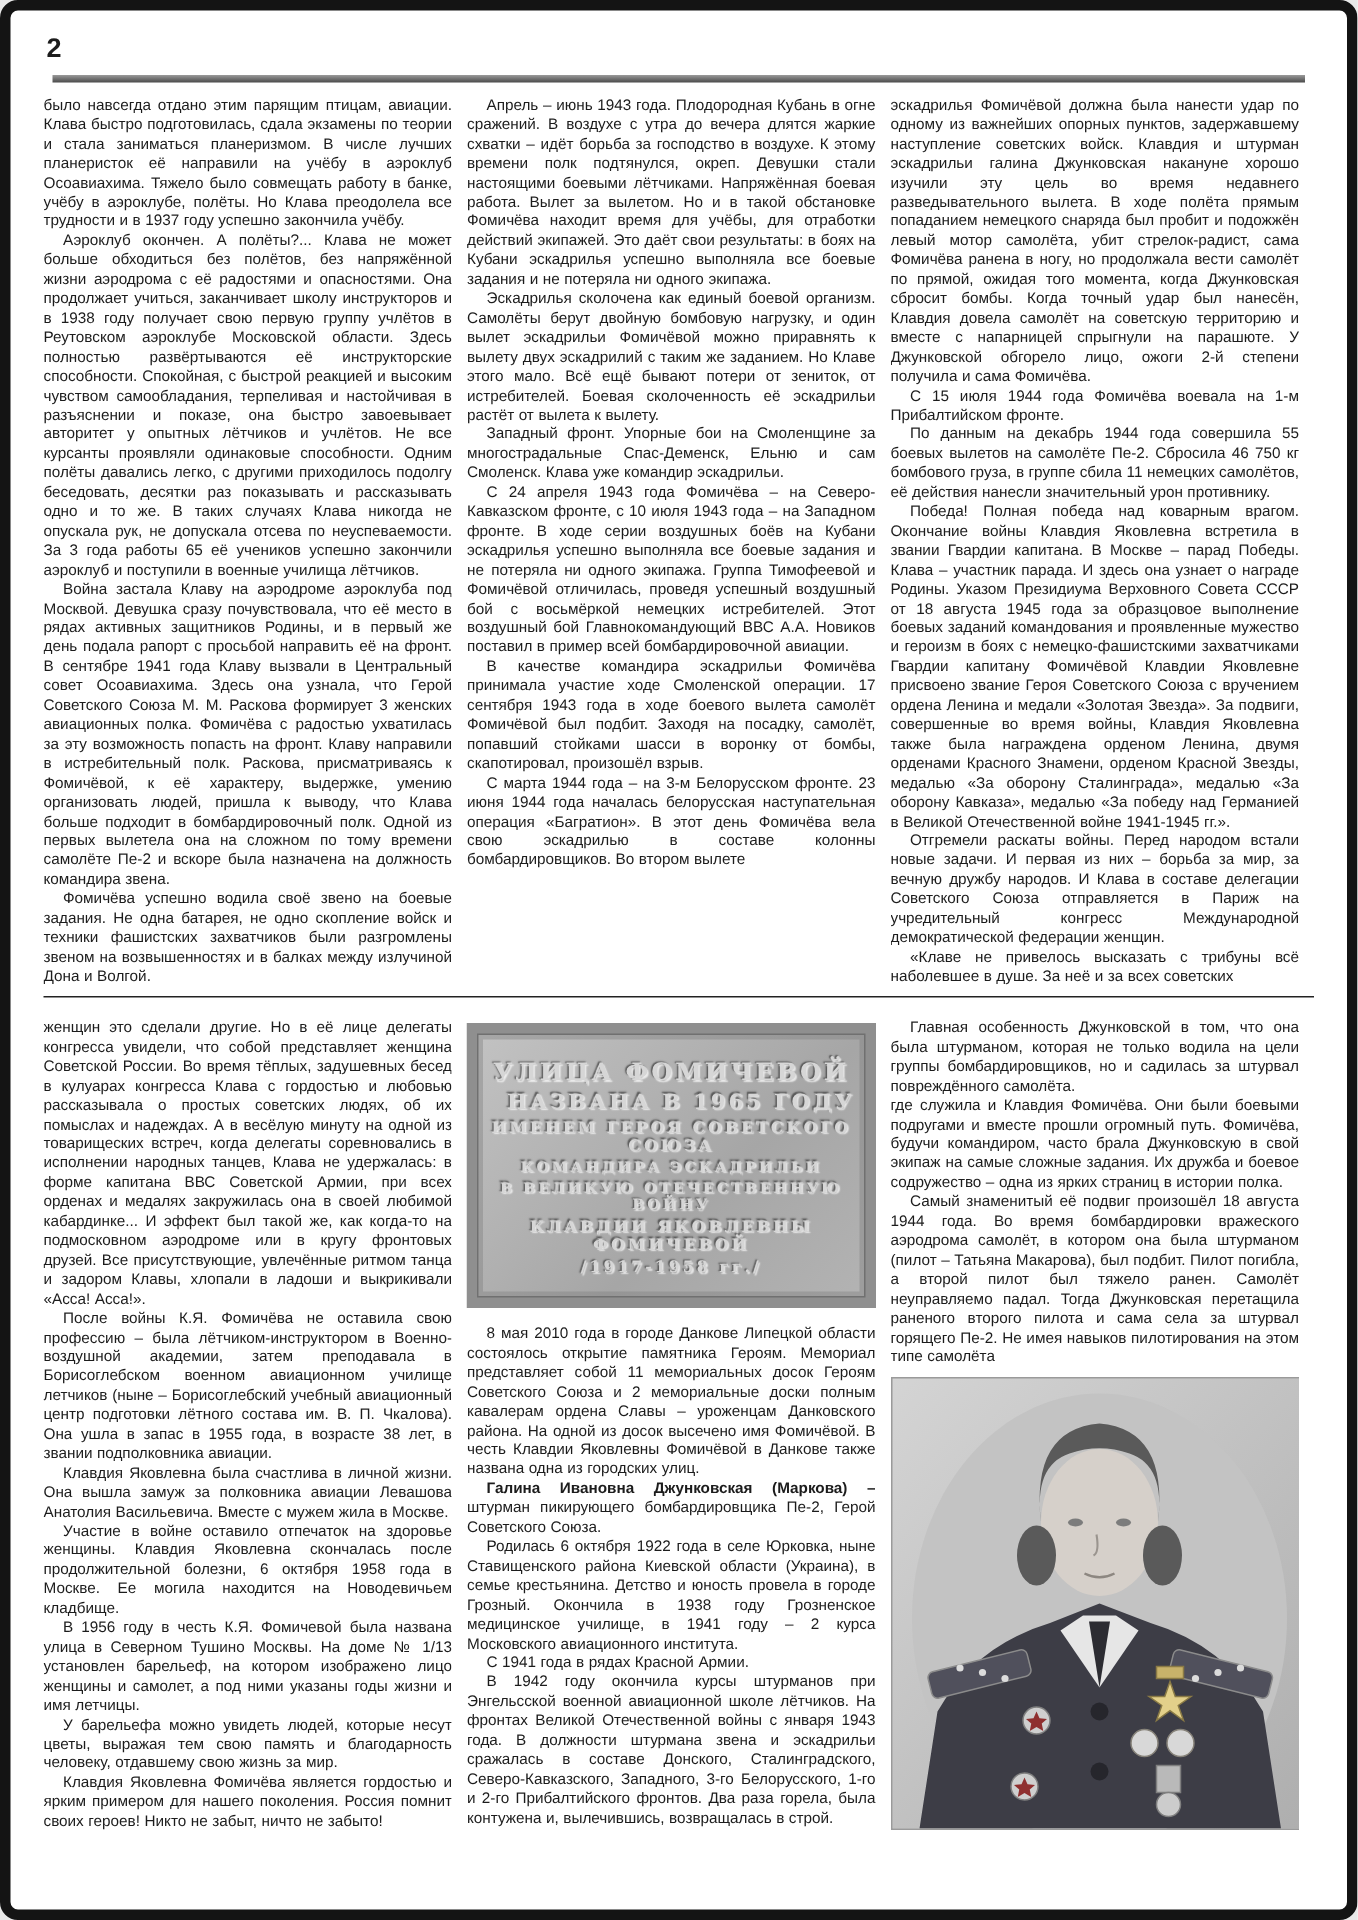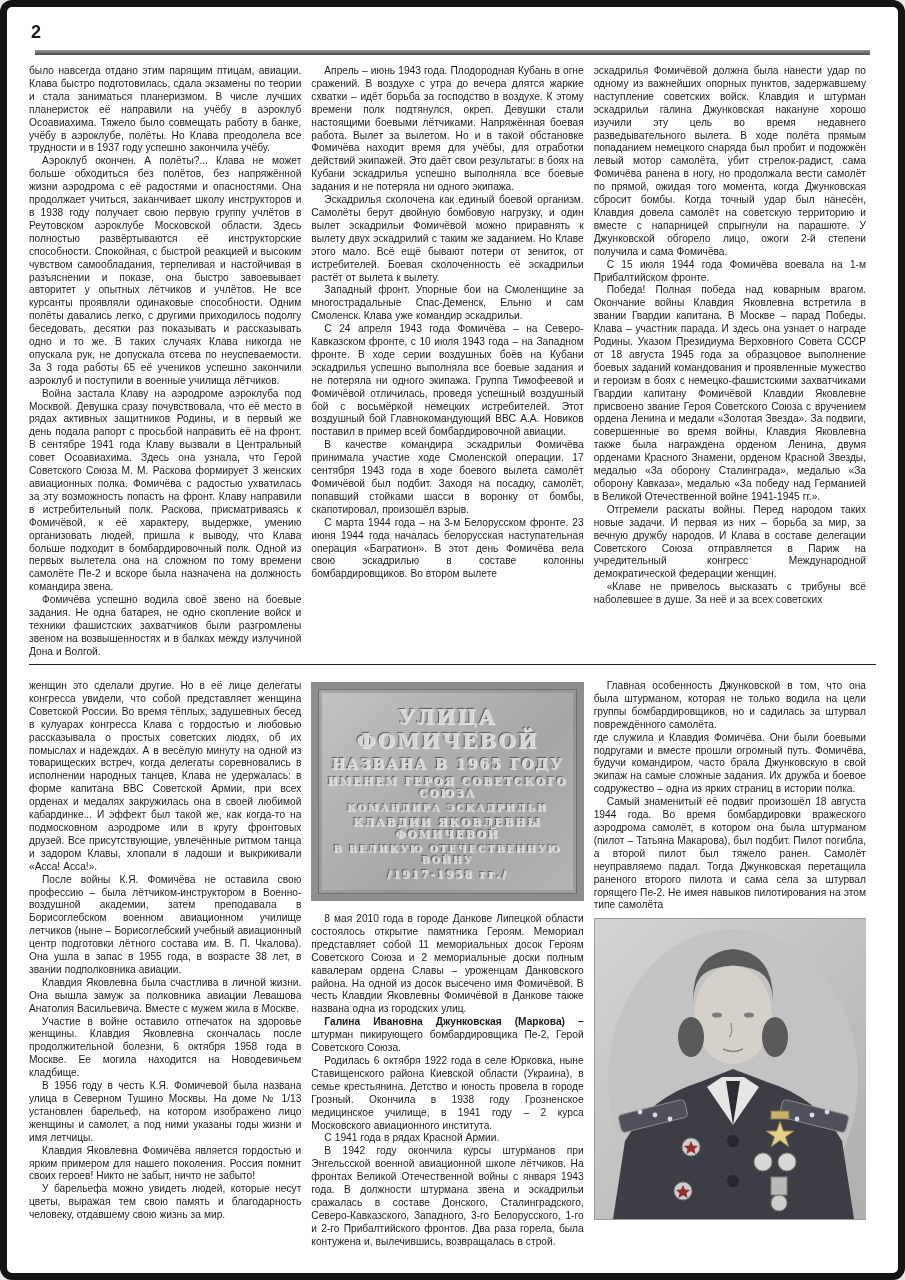--- a/index.html
+++ b/index.html
@@ -21,22 +21,22 @@
   .italic{font-style:italic;}
   .para b{font-weight:bold;}
   
   .plaque-wrap{background:#8f8f8f;padding:7px;margin:2px 0 12px 0;}
   .plaque{background:linear-gradient(135deg,#c2c2c2,#a6a6a6 60%,#b3b3b3);
           border:1px solid #707070;box-shadow:inset 0 0 0 3px rgba(125,125,125,.4);
           padding:12px 6px 10px 6px;text-align:center;}
   .plaque-line{margin:3px 0;color:#d6d6d6;font-family:"DejaVu Serif","Liberation Serif",serif;
           letter-spacing:2px;font-weight:bold;
           text-shadow:1px 1px 1px rgba(255,255,255,.75),-1px -1px 1px rgba(40,40,40,.65);}
-  .pl-xl{font-size:20px;}
-  .pl-lg{font-size:14px;}
+  .pl-xl{font-size:16px;}
+  .pl-lg{font-size:14px;text-align:right;}
   .pl-md{font-size:10.5px;}
   .pl-sm{font-size:9.5px;}
   
   .portrait{width:277px;height:300px;margin-top:6px;background:#bdbdbd;border:1px solid #9a9a9a;}
   .portrait svg{display:block;}
 </style>
 </head>
 <body>
 
 <div class="page">
@@ -57,48 +57,49 @@
         <p class="para">Апрель – июнь 1943 года. Плодородная Кубань в огне сражений. В воздухе с утра до вечера длятся жаркие схватки – идёт борьба за господство в воздухе. К этому времени полк подтянулся, окреп. Девушки стали настоящими боевыми лётчиками. Напряжённая боевая работа. Вылет за вылетом. Но и в такой обстановке Фомичёва находит время для учёбы, для отработки действий экипажей. Это даёт свои результаты: в боях на Кубани эскадрилья успешно выполняла все боевые задания и не потеряла ни одного экипажа.</p>
         <p class="para">Эскадрилья сколочена как единый боевой организм. Самолёты берут двойную бомбовую нагрузку, и один вылет эскадрильи Фомичёвой можно приравнять к вылету двух эскадрилий с таким же заданием. Но Клаве этого мало. Всё ещё бывают потери от зениток, от истребителей. Боевая сколоченность её эскадрильи растёт от вылета к вылету.</p>
         <p class="para">Западный фронт. Упорные бои на Смоленщине за многострадальные Спас-Деменск, Ельню и сам Смоленск. Клава уже командир эскадрильи.</p>
         <p class="para">С 24 апреля 1943 года Фомичёва – на Северо-Кавказском фронте, с 10 июля 1943 года – на Западном фронте. В ходе серии воздушных боёв на Кубани эскадрилья успешно выполняла все боевые задания и не потеряла ни одного экипажа. Группа Тимофеевой и Фомичёвой отличилась, проведя успешный воздушный бой с восьмёркой немецких истребителей. Этот воздушный бой Главнокомандующий ВВС А.А. Новиков поставил в пример всей бомбардировочной авиации.</p>
         <p class="para">В качестве командира эскадрильи Фомичёва принимала участие ходе Смоленской операции. 17 сентября 1943 года в ходе боевого вылета самолёт Фомичёвой был подбит. Заходя на посадку, самолёт, попавший стойками шасси в воронку от бомбы, скапотировал, произошёл взрыв.</p>
         <p class="para">С марта 1944 года – на 3-м Белорусском фронте. 23 июня 1944 года началась белорусская наступательная операция «Багратион». В этот день Фомичёва вела свою эскадрилью в составе колонны бомбардировщиков. Во втором вылете</p>
       </div>
     <div class="col">
         <p class="para noindent">эскадрилья Фомичёвой должна была нанести удар по одному из важнейших опорных пунктов, задержавшему наступление советских войск. Клавдия и штурман эскадрильи галина Джунковская накануне хорошо изучили эту цель во время недавнего разведывательного вылета. В ходе полёта прямым попаданием немецкого снаряда был пробит и подожжён левый мотор самолёта, убит стрелок-радист, сама Фомичёва ранена в ногу, но продолжала вести самолёт по прямой, ожидая того момента, когда Джунковская сбросит бомбы. Когда точный удар был нанесён, Клавдия довела самолёт на советскую территорию и вместе с напарницей спрыгнули на парашюте. У Джунковской обгорело лицо, ожоги 2-й степени получила и сама Фомичёва.</p>
         <p class="para">С 15 июля 1944 года Фомичёва воевала на 1-м Прибалтийском фронте.</p>
+        <p class="para">По данным на декабрь 1944 года совершила 55 боевых вылетов на самолёте Пе-2. Сбросила 46 750 кг бомбового груза, в группе сбила 11 немецких самолётов, её действия нанесли значительный урон противнику.</p>
         <p class="para">Победа! Полная победа над коварным врагом. Окончание войны Клавдия Яковлевна встретила в звании Гвардии капитана. В Москве – парад Победы. Клава – участник парада. И здесь она узнает о награде Родины. Указом Президиума Верховного Совета СССР от 18 августа 1945 года за образцовое выполнение боевых заданий командования и проявленные мужество и героизм в боях с немецко-фашистскими захватчиками Гвардии капитану Фомичёвой Клавдии Яковлевне присвоено звание Героя Советского Союза с вручением ордена Ленина и медали «Золотая Звезда». За подвиги, совершенные во время войны, Клавдия Яковлевна также была награждена орденом Ленина, двумя орденами Красного Знамени, орденом Красной Звезды, медалью «За оборону Сталинграда», медалью «За оборону Кавказа», медалью «За победу над Германией в Великой Отечественной войне 1941-1945 гг.».</p>
-        <p class="para">Отгремели раскаты войны. Перед народом таких новые задачи. И первая из них – борьба за мир, за вечную дружбу народов. И Клава в составе делегации Советского Союза отправляется в Париж на учредительный конгресс Международной демократической федерации женщин.</p>
+        <p class="para">Отгремели раскаты войны. Перед народом встали новые задачи. И первая из них – борьба за мир, за вечную дружбу народов. И Клава в составе делегации Советского Союза отправляется в Париж на учредительный конгресс Международной демократической федерации женщин.</p>
         <p class="para">«Клаве не привелось высказать с трибуны всё наболевшее в душе. За неё и за всех советских</p>
       </div>
   </div>
 
   <div class="mid-rule"></div>
 
   <div class="cols bottom">
     <div class="col">
         <p class="para noindent">женщин это сделали другие. Но в её лице делегаты конгресса увидели, что собой представляет женщина Советской России. Во время тёплых, задушевных бесед в кулуарах конгресса Клава с гордостью и любовью рассказывала о простых советских людях, об их помыслах и надеждах. А в весёлую минуту на одной из товарищеских встреч, когда делегаты соревновались в исполнении народных танцев, Клава не удержалась: в форме капитана ВВС Советской Армии, при всех орденах и медалях закружилась она в своей любимой кабардинке... И эффект был такой же, как когда-то на подмосковном аэродроме или в кругу фронтовых друзей. Все присутствующие, увлечённые ритмом танца и задором Клавы, хлопали в ладоши и выкрикивали «Асса! Асса!».</p>
         <p class="para">После войны К.Я. Фомичёва не оставила свою профессию – была лётчиком-инструктором в Военно-воздушной академии, затем преподавала в Борисоглебском военном авиационном училище летчиков (ныне – Борисоглебский учебный авиационный центр подготовки лётного состава им. В. П. Чкалова). Она ушла в запас в 1955 года, в возрасте 38 лет, в звании подполковника авиации.</p>
         <p class="para">Клавдия Яковлевна была счастлива в личной жизни. Она вышла замуж за полковника авиации Левашова Анатолия Васильевича. Вместе с мужем жила в Москве.</p>
         <p class="para">Участие в войне оставило отпечаток на здоровье женщины. Клавдия Яковлевна скончалась после продолжительной болезни, 6 октября 1958 года в Москве. Ее могила находится на Новодевичьем кладбище.</p>
         <p class="para">В 1956 году в честь К.Я. Фомичевой была названа улица в Северном Тушино Москвы. На доме № 1/13 установлен барельеф, на котором изображено лицо женщины и самолет, а под ними указаны годы жизни и имя летчицы.</p>
+        <p class="para">У барельефа можно увидеть людей, которые несут цветы, выражая тем свою память и благодарность человеку, отдавшему свою жизнь за мир.</p>
         <p class="para">Клавдия Яковлевна Фомичёва является гордостью и ярким примером для нашего поколения. Россия помнит своих героев! Никто не забыт, ничто не забыто!</p>
-        <p class="para">У барельефа можно увидеть людей, которые несут цветы, выражая тем свою память и благодарность человеку, отдавшему свою жизнь за мир.</p>
       </div>
 
     <div class="col">
       <div class="plaque-wrap">
         <div class="plaque">
             <div class="plaque-line pl-xl">УЛИЦА ФОМИЧЕВОЙ</div>
             <div class="plaque-line pl-lg">НАЗВАНА В 1965 ГОДУ</div>
             <div class="plaque-line pl-md">ИМЕНЕМ ГЕРОЯ СОВЕТСКОГО СОЮЗА</div>
             <div class="plaque-line pl-sm">КОМАНДИРА ЭСКАДРИЛЬИ</div>
+            <div class="plaque-line pl-sm">В ВЕЛИКУЮ ОТЕЧЕСТВЕННУЮ ВОЙНУ</div>
             <div class="plaque-line pl-md">КЛАВДИИ ЯКОВЛЕВНЫ ФОМИЧЕВОЙ</div>
-            <div class="plaque-line pl-sm">В ВЕЛИКУЮ ОТЕЧЕСТВЕННУЮ ВОЙНУ</div>
             <div class="plaque-line pl-md">/1917-1958 гг./</div>
           </div>
       </div>
       <div>
           <p class="para">8 мая 2010 года в городе Данкове Липецкой области состоялось открытие памятника Героям. Мемориал представляет собой 11 мемориальных досок Героям Советского Союза и 2 мемориальные доски полным кавалерам ордена Славы – уроженцам Данковского района. На одной из досок высечено имя Фомичёвой. В честь Клавдии Яковлевны Фомичёвой в Данкове также названа одна из городских улиц.</p>
           <p class="para"><b>Галина Ивановна Джунковская (Маркова) – </b>штурман пикирующего бомбардировщика Пе-2, Герой Советского Союза.</p>
           <p class="para">Родилась 6 октября 1922 года в селе Юрковка, ныне Ставищенского района Киевской области (Украина), в семье крестьянина. Детство и юность провела в городе Грозный. Окончила в 1938 году Грозненское медицинское училище, в 1941 году – 2 курса Московского авиационного института.</p>
           <p class="para">С 1941 года в рядах Красной Армии.</p>
           <p class="para">В 1942 году окончила курсы штурманов при Энгельсской военной авиационной школе лётчиков. На фронтах Великой Отечественной войны с января 1943 года. В должности штурмана звена и эскадрильи сражалась в составе Донского, Сталинградского, Северо-Кавказского, Западного, 3-го Белорусского, 1-го и 2-го Прибалтийского фронтов. Два раза горела, была контужена и, вылечившись, возвращалась в строй.</p>
         </div>

